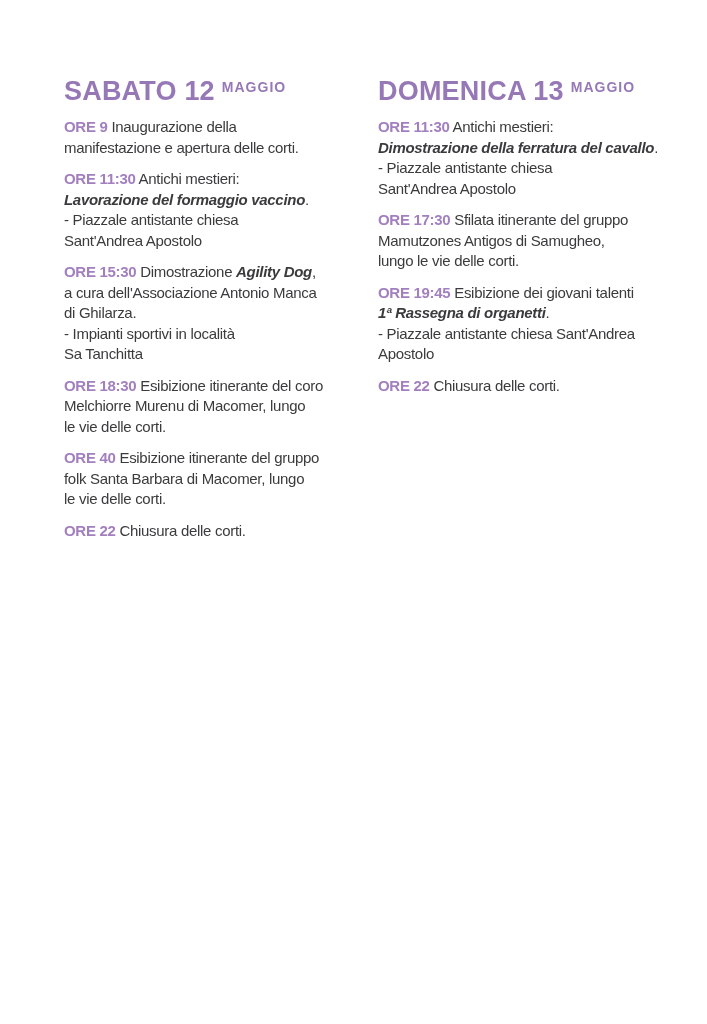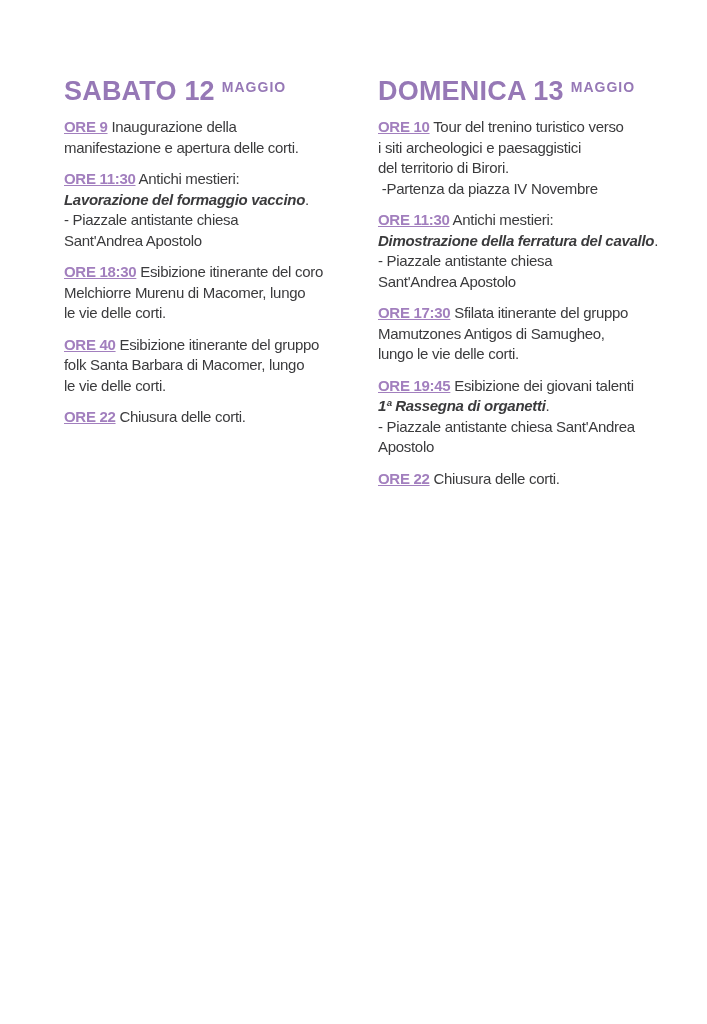--- a/index.html
+++ b/index.html
@@ -41,56 +41,56 @@
     margin: 0 0 11px 0;
     font-size: 15px;
     line-height: 20.5px;
     letter-spacing: -0.3px;
     color: #3b3b3d;
     white-space: pre;
   }
   .event .time {
     font-weight: 700;
     color: #a27fbe;
-    text-decoration: underline;
   }
   .seg { font-style: normal; font-weight: 400; }
   .seg.bold { font-weight: 700; font-style: italic; }
 </style>
 </head>
 <body>
 
 <div class="page">
 
   <div class="col col-left">
     <h2 class="day-title"><span>SABATO 12</span><span class="month">MAGGIO</span></h2>
     <div class="events">
         <p class="event"><span class="time">ORE 9</span> <span class="seg">Inaugurazione della
 manifestazione e apertura delle corti.</span></p>
         <p class="event"><span class="time">ORE 11:30</span> <span class="seg">Antichi mestieri:
 </span><span class="seg bold">Lavorazione del formaggio vaccino</span><span class="seg">.
 - Piazzale antistante chiesa
 Sant'Andrea Apostolo</span></p>
+        <p class="event"><span class="time">ORE 15:30</span> <span class="seg">Dimostrazione </span><span class="seg bold">Agility Dog</span><span class="seg">,
+a cura dell'Associazione Antonio Manca
+di Ghilarza.
+- Impianti sportivi in località
+Sa Tanchitta</span></p>
         <p class="event"><span class="time">ORE 18:30</span> <span class="seg">Esibizione itinerante del coro
 Melchiorre Murenu di Macomer, lungo
 le vie delle corti.</span></p>
         <p class="event"><span class="time">ORE 40</span> <span class="seg">Esibizione itinerante del gruppo
 folk Santa Barbara di Macomer, lungo
 le vie delle corti.</span></p>
         <p class="event"><span class="time">ORE 22</span> <span class="seg">Chiusura delle corti.</span></p>
       </div>
   </div>
 
   <div class="col col-right">
     <h2 class="day-title"><span>DOMENICA 13</span><span class="month">MAGGIO</span></h2>
     <div class="events">
-        <p class="event"><span class="time">ORE 10</span> <span class="seg">Tour del trenino turistico verso
-i siti archeologici e paesaggistici
-del territorio di Birori.
- -Partenza da piazza IV Novembre</span></p>
         <p class="event"><span class="time">ORE 11:30</span> <span class="seg">Antichi mestieri:
 </span><span class="seg bold">Dimostrazione della ferratura del cavallo</span><span class="seg">.
 - Piazzale antistante chiesa
 Sant'Andrea Apostolo</span></p>
         <p class="event"><span class="time">ORE 17:30</span> <span class="seg">Sfilata itinerante del gruppo
 Mamutzones Antigos di Samugheo,
 lungo le vie delle corti.</span></p>
         <p class="event"><span class="time">ORE 19:45</span> <span class="seg">Esibizione dei giovani talenti
 </span><span class="seg bold">1ª Rassegna di organetti</span><span class="seg">.
 - Piazzale antistante chiesa Sant'Andrea

